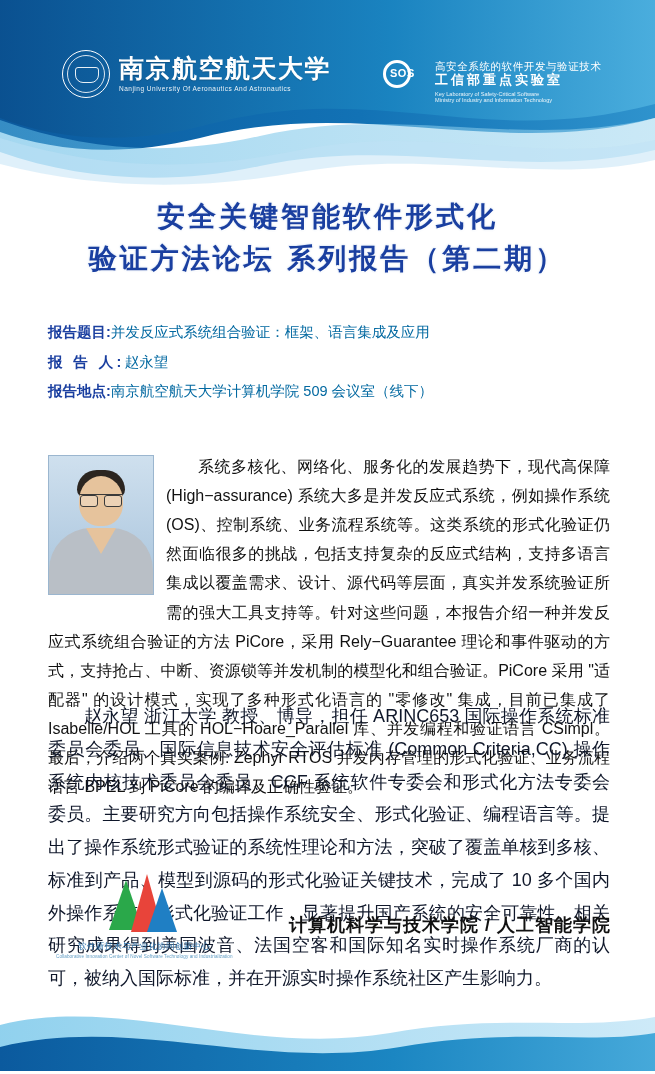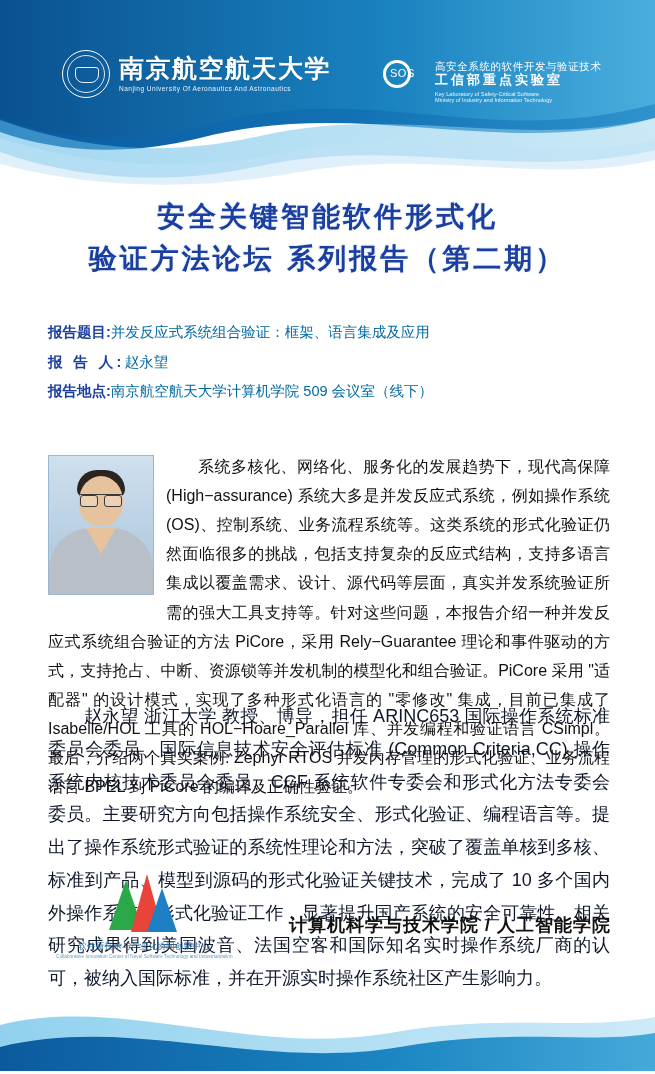--- a/index.html
+++ b/index.html
@@ -79,21 +79,21 @@
     flex: none;
   }
   .sos-logo .gear {
     position: absolute; left: 0; top: 1px;
     width: 28px; height: 28px;
     border-radius: 50%;
     border: 3px solid #ffffff;
   }
   .sos-logo .sostxt {
     position: absolute; left: 7px; top: 8px;
-    font-size: 11px; font-weight: normal; color: #ffffff;
+    font-size: 11px; font-weight: bold; color: #ffffff;
     letter-spacing: 0.5px;
   }
   .lab-text { line-height: 1.15; margin-top: 16px; }
   .lab-cn1 {
     color: #ffffff; font-size: 10.5px; letter-spacing: 0.6px; white-space: nowrap;
   }
   .lab-cn2 {
     color: #ffffff; font-size: 13px; font-weight: bold; letter-spacing: 3px;
     white-space: nowrap; margin-top: 1px;
   }

